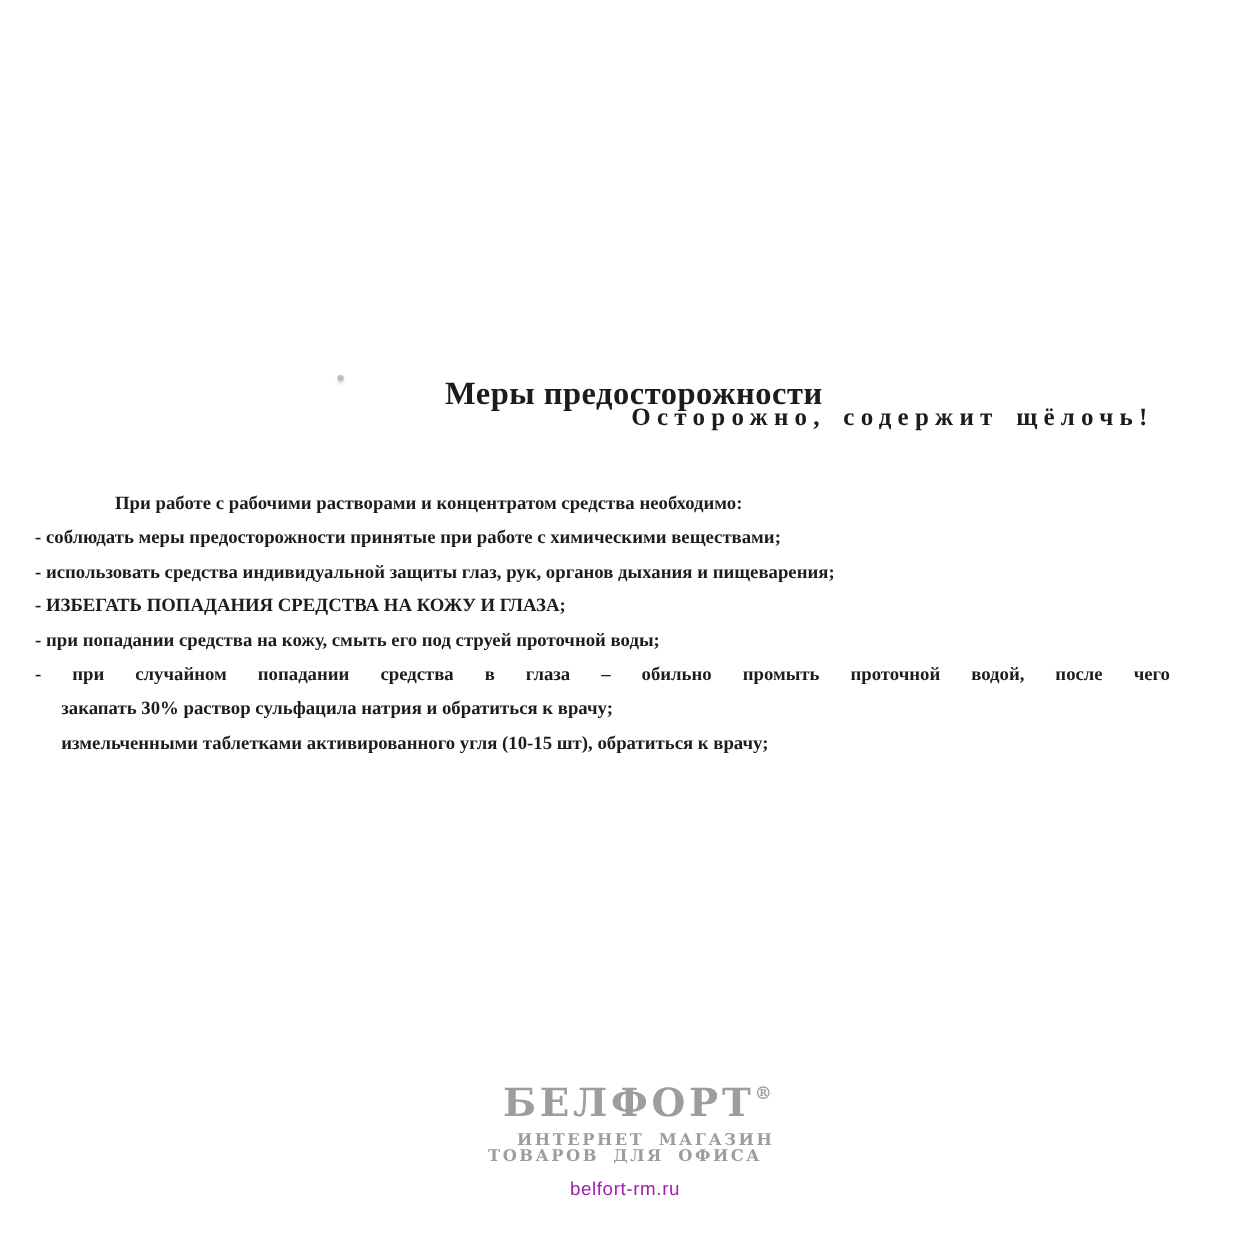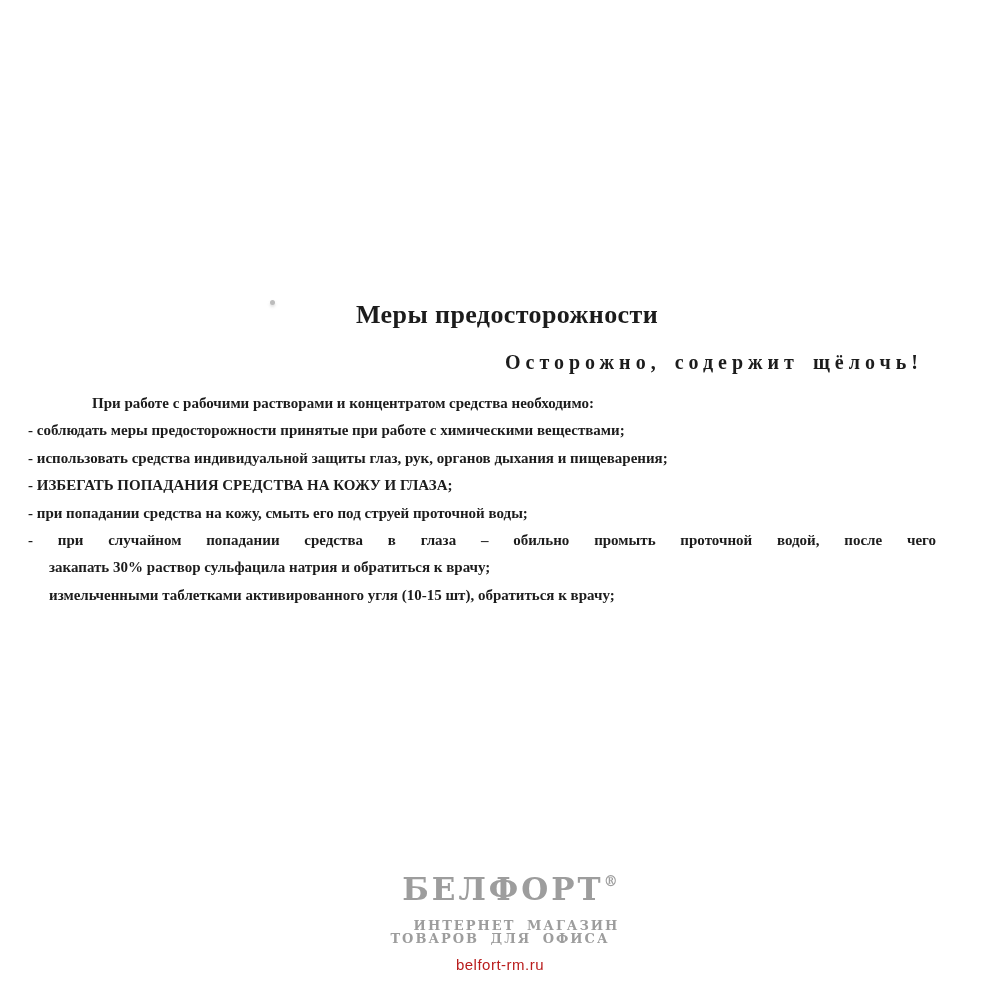--- a/index.html
+++ b/index.html
@@ -36,21 +36,21 @@
     top: 283px;
     font-size: 26px;
     font-weight: bold;
     letter-spacing: 0.4px;
     white-space: nowrap;
   }
 
   .doc-warning {
     position: absolute;
     left: 505px;
-    top: 351px;
+    top: 323px;
     font-size: 20px;
     font-weight: bold;
     letter-spacing: 5px;
     word-spacing: 4px;
     white-space: nowrap;
   }
 
   .doc-body {
     position: absolute;
     left: 28px;
@@ -79,21 +79,21 @@
     position: absolute;
     left: 0;
     top: 860px;
     width: 1000px;
     text-align: center;
     font-family: "DejaVu Serif", serif;
     color: #9d9d9d;
     user-select: none;
   }
   .wm-brand-row {
-    line-height: 42px;
+    line-height: 30px;
     white-space: nowrap;
     padding-left: 20px;
   }
   .wm-brand {
     font-size: 31px;
     font-weight: bold;
     letter-spacing: 3px;
   }
   .wm-reg {
     font-size: 14px;
@@ -111,21 +111,21 @@
   }
   .wm-tagline.first {
     margin-top: 4px;
     padding-left: 33px;
   }
   .wm-url {
     margin-top: 11px;
     font-family: "Liberation Sans", sans-serif;
     font-size: 15px;
     letter-spacing: 0.5px;
-    color: #b91c1c;
+    color: #a21caf;
   }
 </style>
 </head>
 <body>
 
 <div class="page">
 
   <div class="speck"></div>
 
   <h1 class="doc-title">Меры предосторожности</h1>

